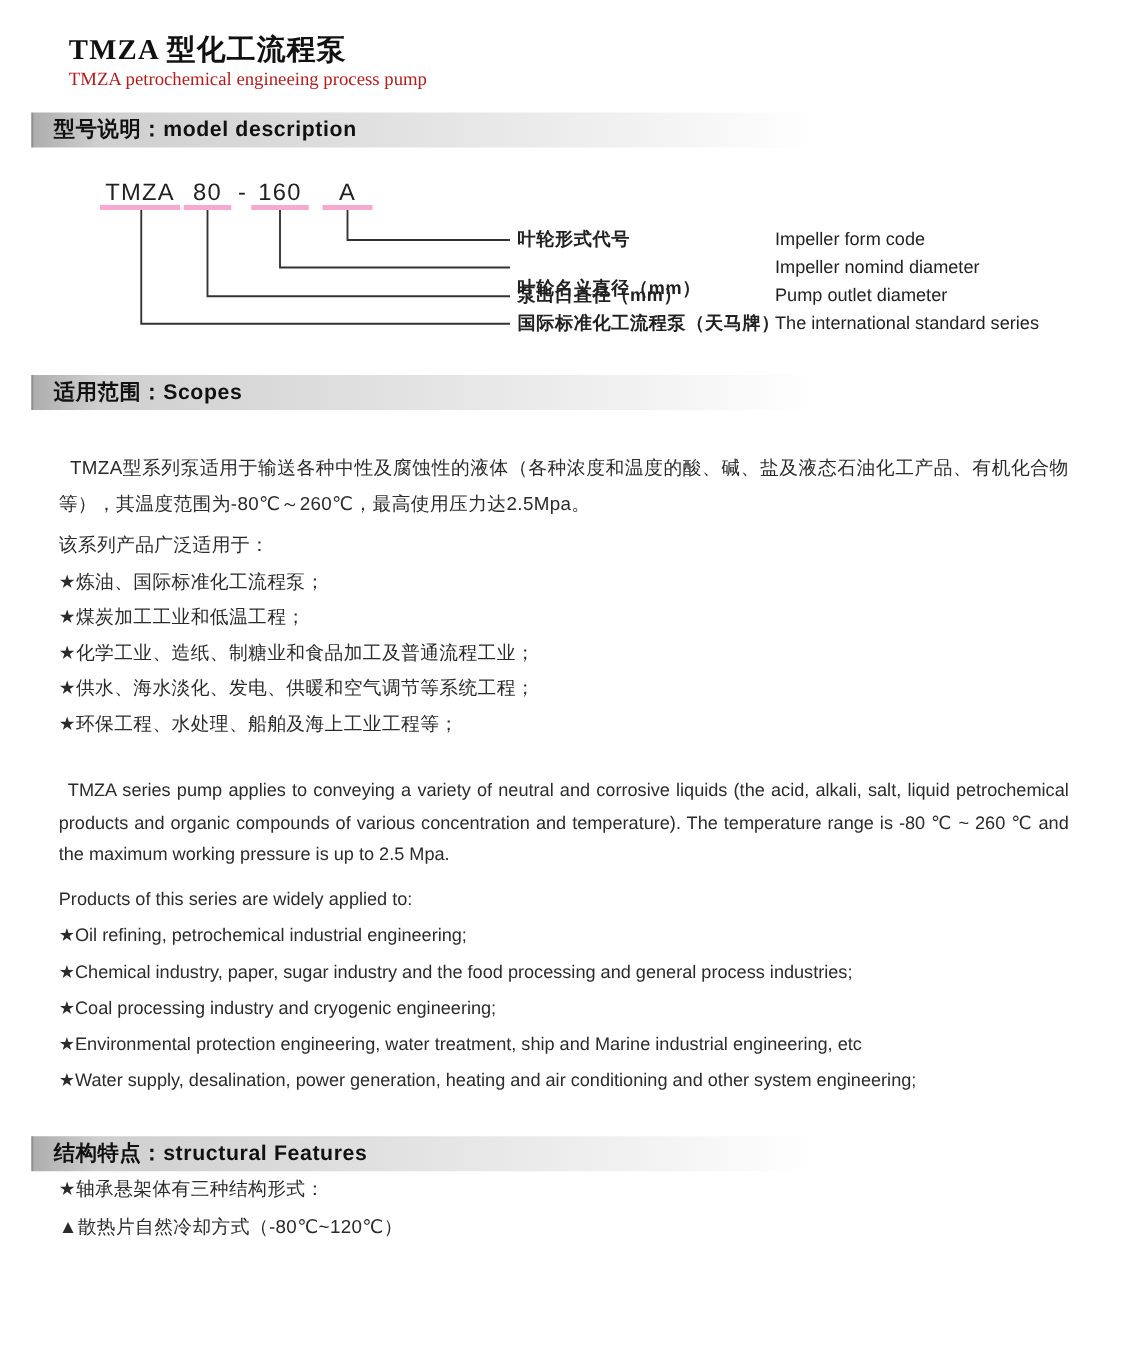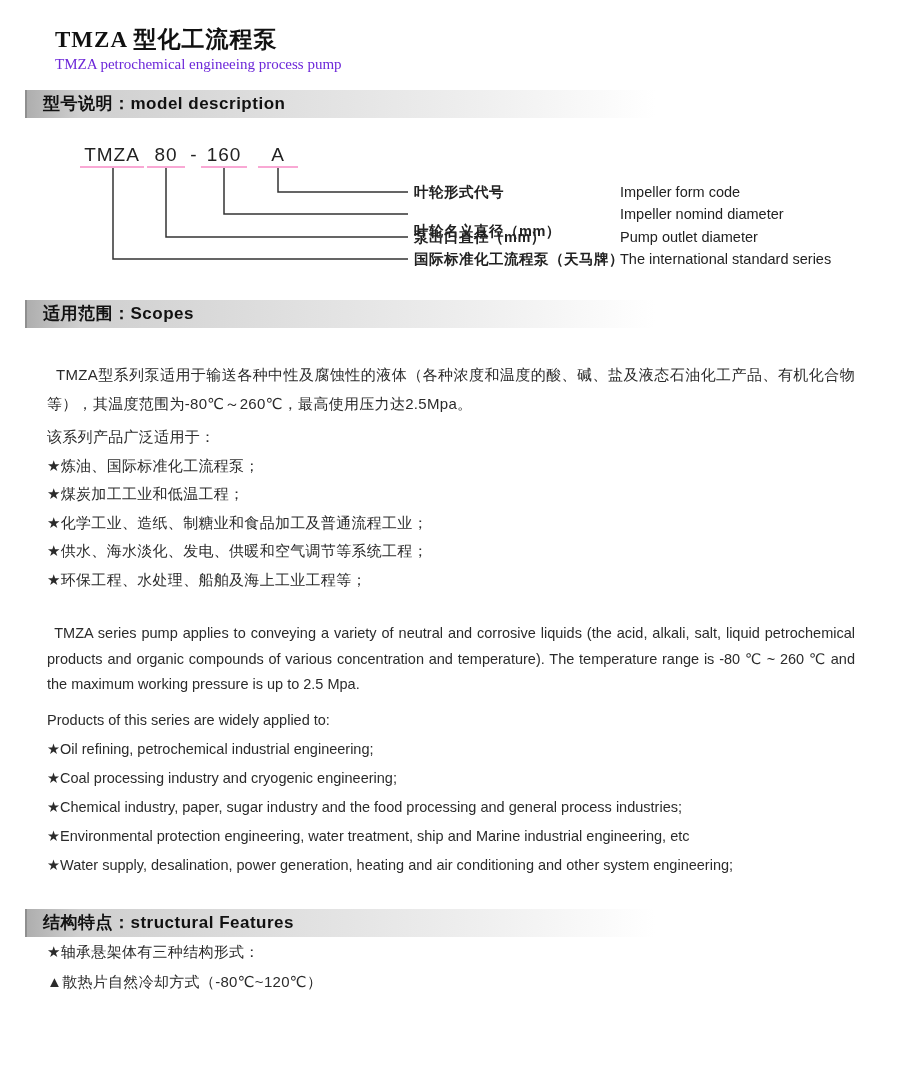--- a/index.html
+++ b/index.html
@@ -12,21 +12,21 @@
     position: relative;
   }
   .page { width: 900px; height: 1090px; position: relative; }
 
   
   .title-block { padding: 26px 14px 0 55px; font-family: Liberation Serif, serif; }
   .main-title {
     font-size: 23px; font-weight: bold; color: #111;
     letter-spacing: 1px; line-height: 28px;
   }
-  .sub-title { font-size: 15px; color: #6d28d9; line-height: 18px; margin-top: 1px; }
+  .sub-title { font-size: 15px; color: #b91c1c; line-height: 18px; margin-top: 1px; }
 
   
   .section-bar {
     margin-left: 25px;
     height: 28px; line-height: 28px;
     padding-left: 16px;
     font-size: 17px; font-weight: bold; color: #111;
     background: linear-gradient(to right, #aeaeae 0%, #cfcfcf 6%, #dedede 28%, #efefef 52%, #ffffff 72%);
     border-left: 2px solid #8f8f8f;
     letter-spacing: 0.5px;
@@ -34,21 +34,21 @@
   .bar-model { margin-top: 17px; }
   .bar-scopes { margin-top: 30px; }
   .bar-features { margin-top: 29px; }
 
   
   .diagram { position: relative; height: 152px; width: 900px; }
   .diagram svg { position: absolute; left: 0; top: 0; }
   .code-part {
     position: absolute; top: 24px; height: 26px; line-height: 25px;
     font-size: 19px; color: #222; text-align: center;
-    border-bottom: 2px solid #f9a8d4;
+    border-bottom: 4px solid #f9a8d4;
     letter-spacing: 1px;
   }
   .code-dash { border-bottom: none; }
   .diag-label {
     position: absolute; height: 18px; line-height: 18px;
     font-size: 14.5px; color: #222; white-space: nowrap;
   }
   .diag-label.zh { left: 414px; font-weight: bold; letter-spacing: 0.5px; }
   .diag-label.en { left: 620px; }
 
@@ -125,22 +125,22 @@
       <div class="row">★化学工业、造纸、制糖业和食品加工及普通流程工业；</div>
       <div class="row">★供水、海水淡化、发电、供暖和空气调节等系统工程；</div>
       <div class="row">★环保工程、水处理、船舶及海上工业工程等；</div>
     </div>
 
     <p class="en-para">TMZA series pump applies to conveying a variety of neutral and corrosive liquids (the acid, alkali, salt, liquid petrochemical products and organic compounds of various concentration and temperature). The temperature range is -80 ℃ ~ 260 ℃ and the maximum working pressure is up to 2.5 Mpa.</p>
 
     <div class="en-list">
       <div class="row">Products of this series are widely applied to:</div>
       <div class="row">★Oil refining, petrochemical industrial engineering;</div>
+      <div class="row">★Chemical industry, paper, sugar industry and the food processing and general process industries;</div>
       <div class="row">★Coal processing industry and cryogenic engineering;</div>
-      <div class="row">★Chemical industry, paper, sugar industry and the food processing and general process industries;</div>
       <div class="row">★Environmental protection engineering, water treatment, ship and Marine industrial engineering, etc</div>
       <div class="row">★Water supply, desalination, power generation, heating and air conditioning and other system engineering;</div>
     </div>
   </div>
 
   <div class="section-bar bar-features">结构特点：structural Features</div>
 
   <div class="content">
     <div class="feature-list">
       <div class="row">★轴承悬架体有三种结构形式：</div>

